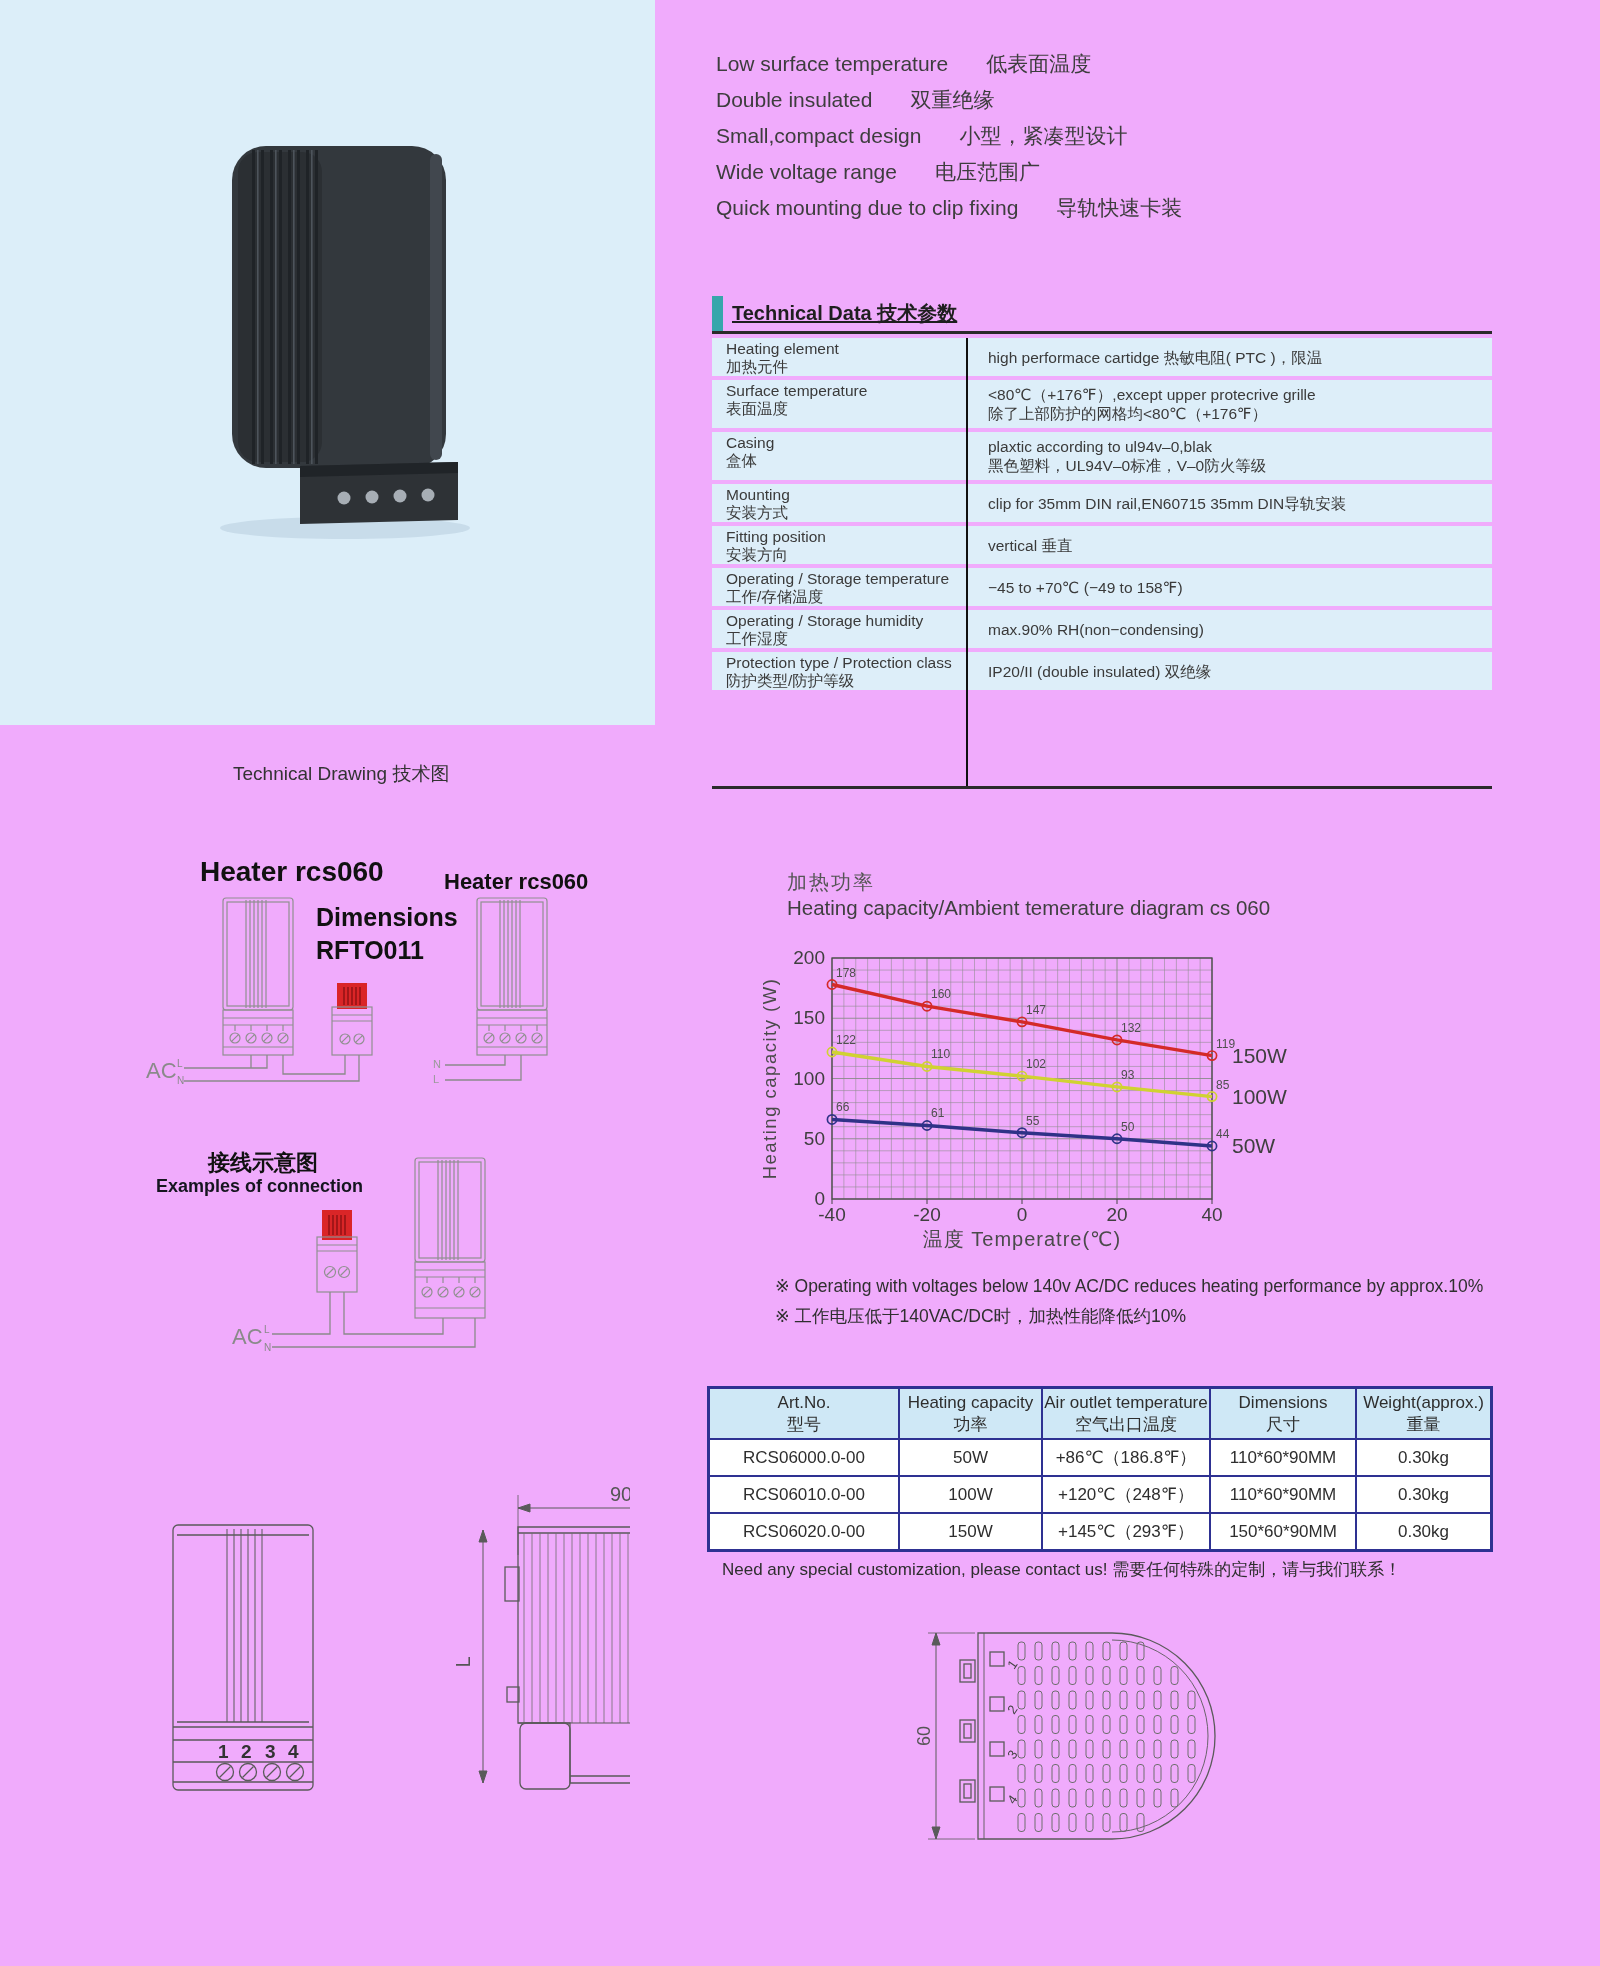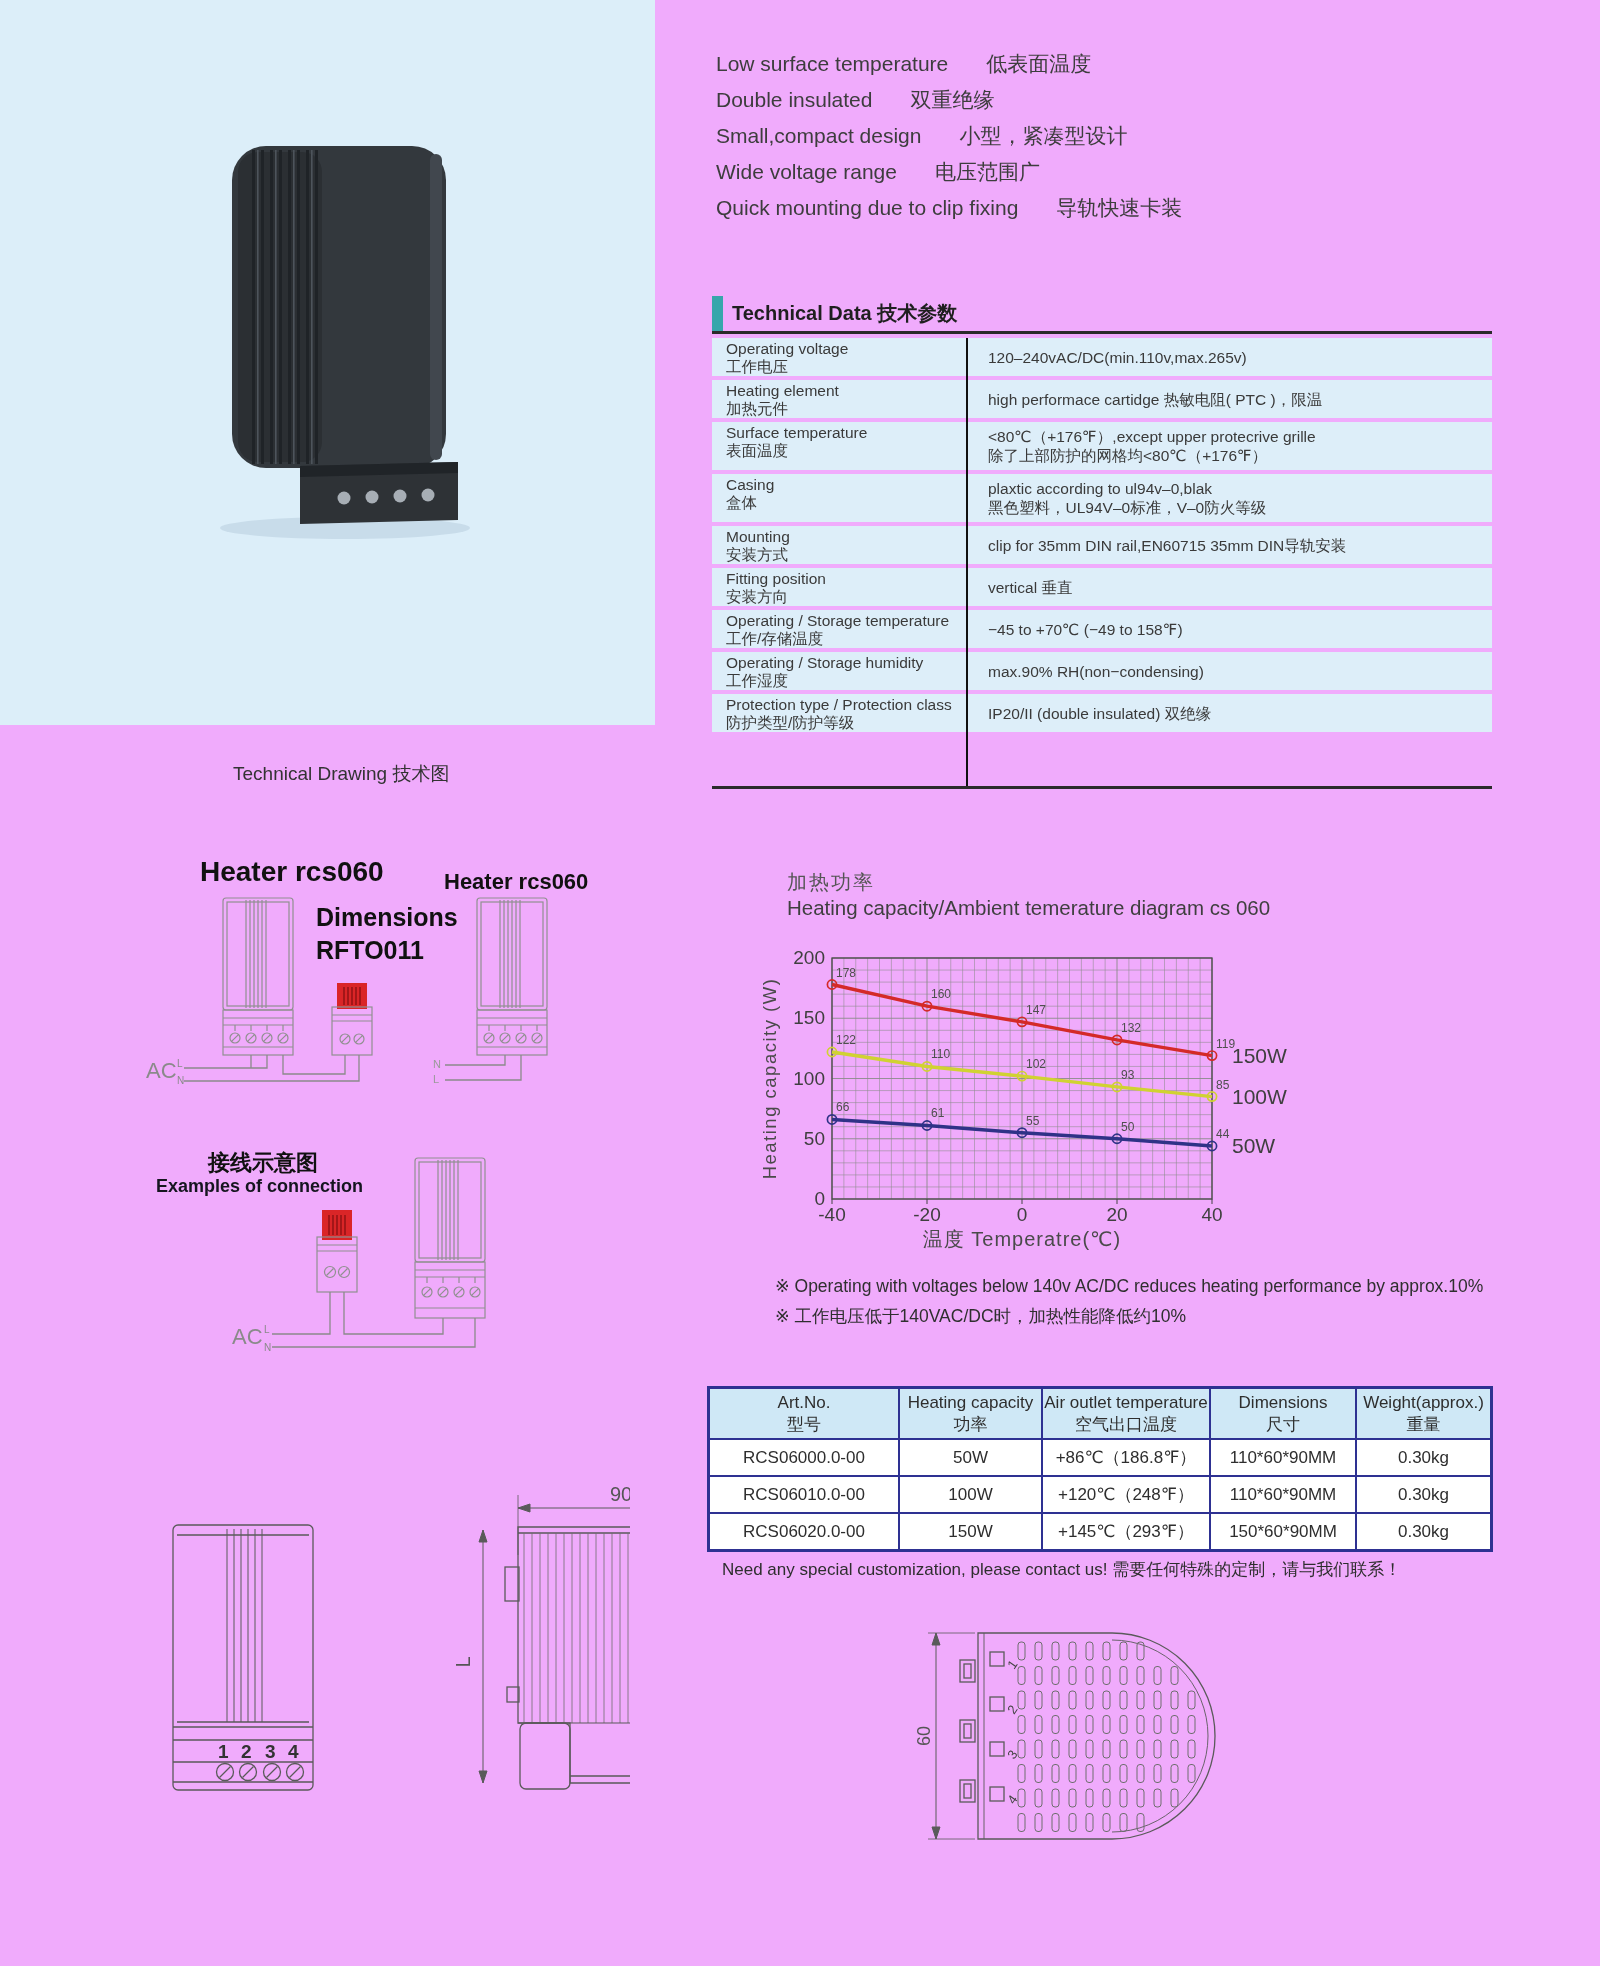--- a/index.html
+++ b/index.html
@@ -10,21 +10,21 @@
   
   .photo-panel{left:0;top:0;width:655px;height:725px;background:#dceef9;}
 
   
   .features{left:716px;top:50px;}
   .feature-line{height:36px;font-size:21px;color:#3d3d3d;white-space:nowrap;}
   .feature-line .zh{margin-left:38px;}
 
   
   .td-accent{left:712px;top:296px;width:11px;height:35px;background:#37a6ab;}
-  .td-title{left:732px;top:300px;font-size:20px;font-weight:bold;color:#1f1f1f;}
+  .td-title{left:732px;top:300px;font-size:20px;font-weight:bold;color:#1f1f1f;text-decoration:underline;}
   .td-underline{left:712px;top:331px;width:780px;height:3px;background:#2b2b2b;}
   .td-table{left:712px;top:338px;width:780px;}
   .td-row{display:flex;background:#ddeef9;margin-bottom:4px;height:38px;}
   .td-row.tall{height:48px;}
   .td-param{width:256px;padding:2px 0 0 14px;box-sizing:border-box;}
   .p-en,.p-zh{font-size:15.5px;line-height:18px;color:#3a3a3a;}
   .td-value{flex:1;padding-left:20px;display:flex;flex-direction:column;justify-content:center;}
   .v-line{font-size:15.5px;line-height:19px;color:#3a3a3a;white-space:nowrap;}
   .td-divider{left:966px;top:338px;width:2px;height:448px;background:#111;}
   .td-bottomline{left:712px;top:786px;width:780px;height:3px;background:#2b2b2b;}
@@ -99,30 +99,20 @@
     <div class="feature-line"><span>Double insulated</span><span class="zh">双重绝缘</span></div>
     <div class="feature-line"><span>Small,compact design</span><span class="zh">小型，紧凑型设计</span></div>
     <div class="feature-line"><span>Wide voltage range</span><span class="zh">电压范围广</span></div>
     <div class="feature-line"><span>Quick mounting due to clip fixing</span><span class="zh">导轨快速卡装</span></div>
   </div>
 
   <div class="abs td-accent"></div>
   <div class="abs td-title">Technical Data 技术参数</div>
   <div class="abs td-underline"></div>
   <div class="abs td-table">
-    <div class="td-row">
-        <div class="td-param">
-          <div class="p-en">Operating voltage</div>
-          <div class="p-zh">工作电压</div>
-        </div>
-        <div class="td-value">
-          <div class="v-line">120–240vAC/DC(min.110v,max.265v)</div>
-          <div class="v-line"></div>
-        </div>
-      </div>
     <div class="td-row">
         <div class="td-param">
           <div class="p-en">Heating element</div>
           <div class="p-zh">加热元件</div>
         </div>
         <div class="td-value">
           <div class="v-line">high performace cartidge  热敏电阻( PTC )，限温</div>
           <div class="v-line"></div>
         </div>
       </div>

